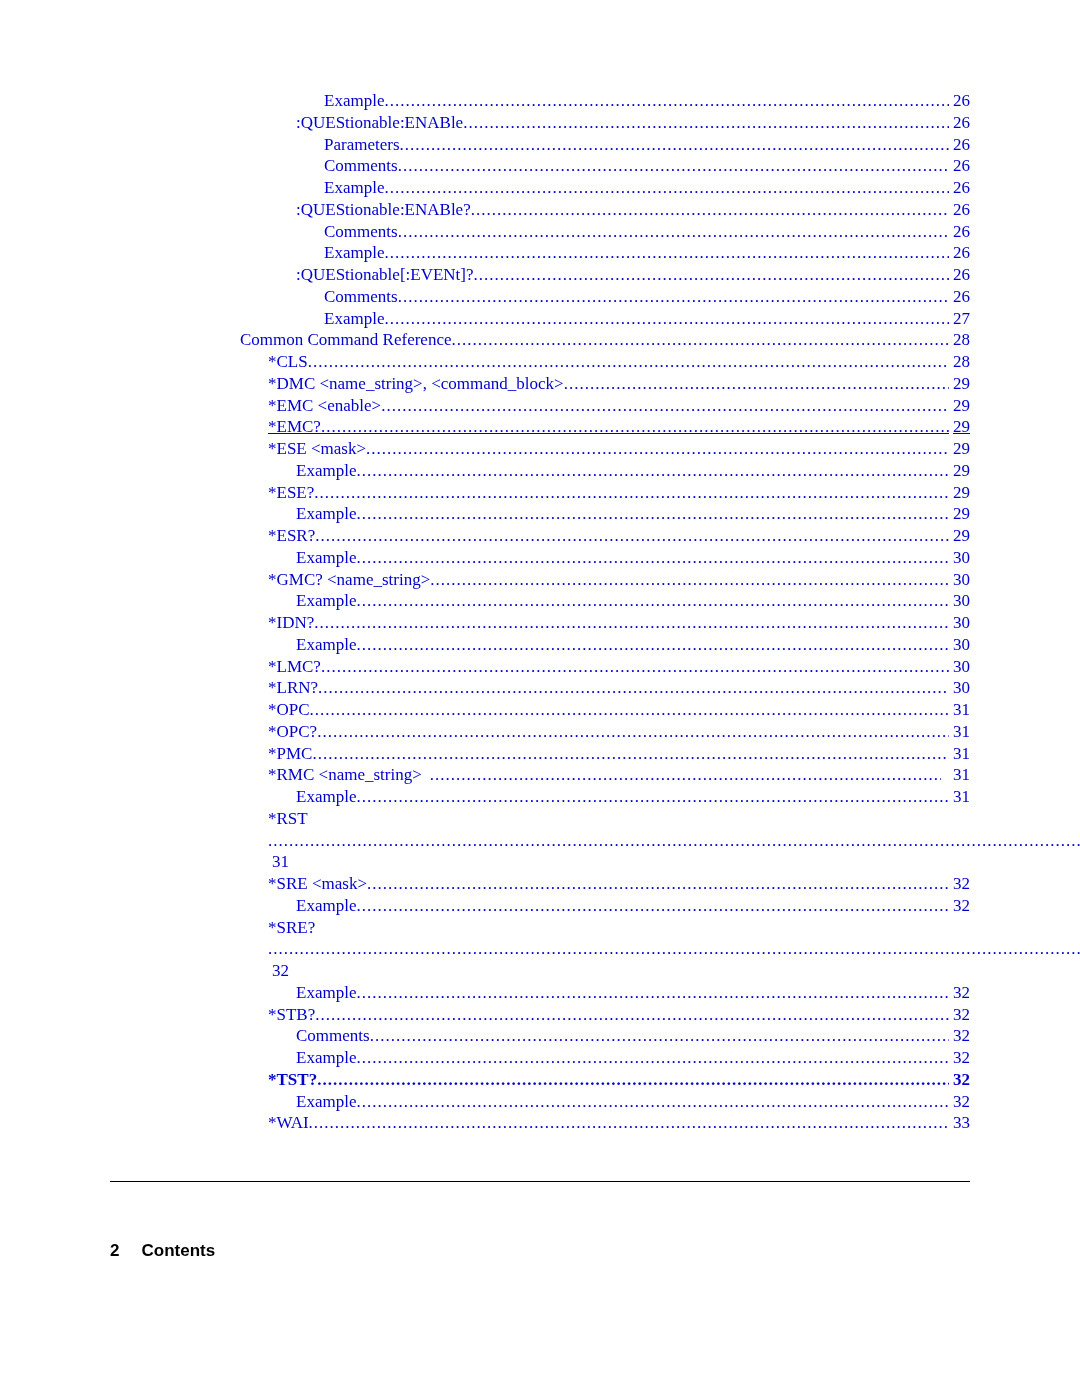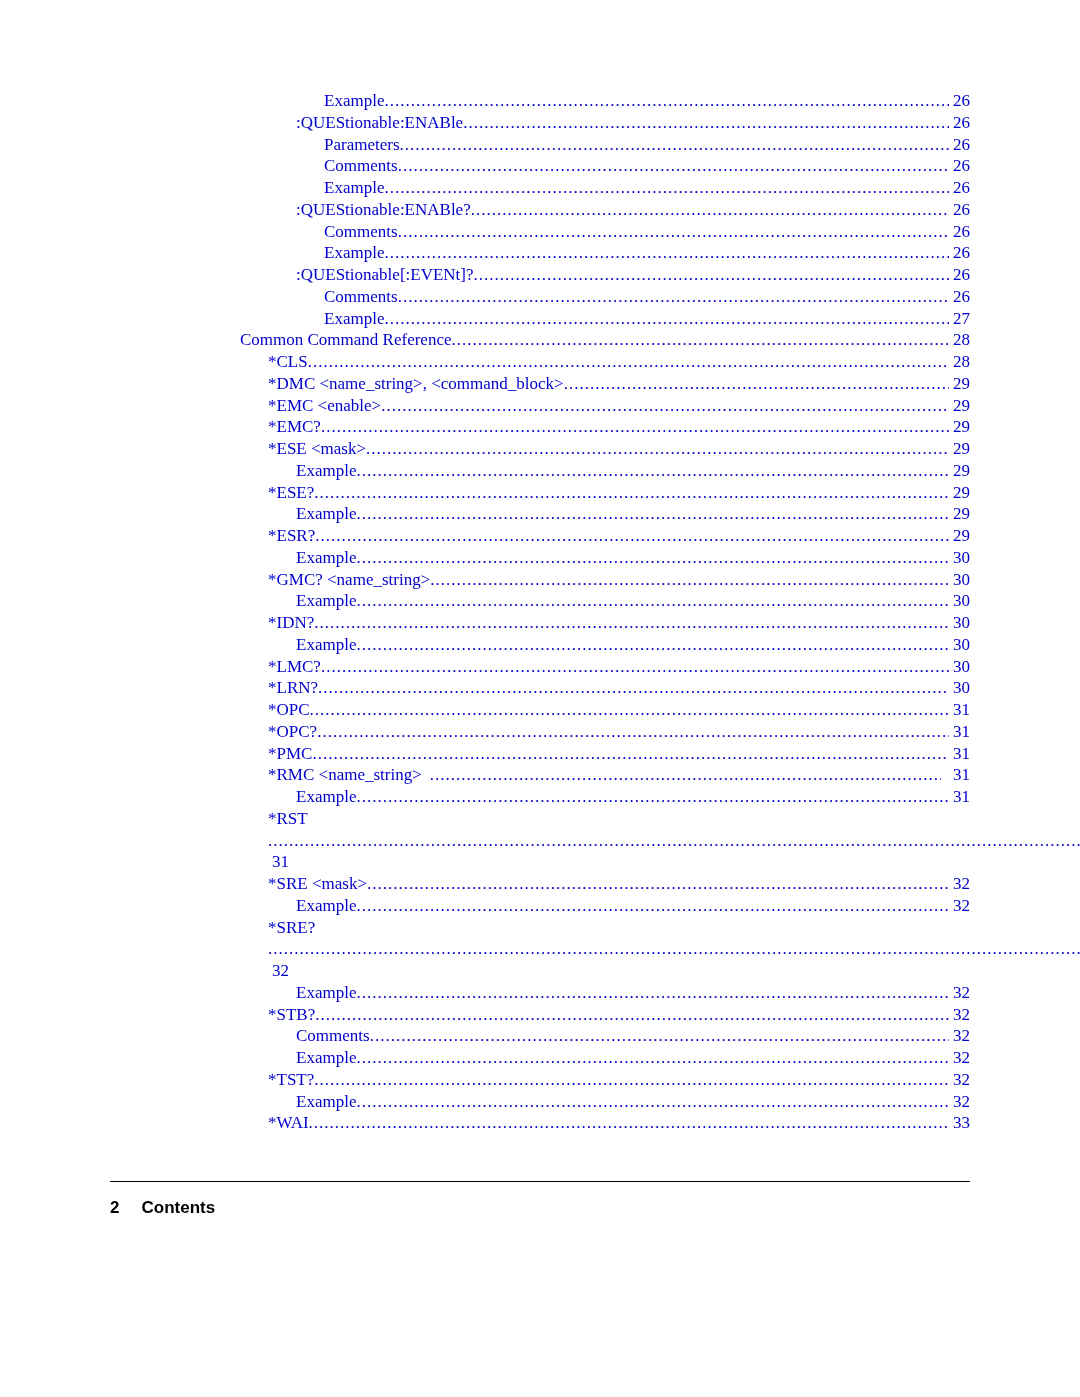--- a/index.html
+++ b/index.html
@@ -40,21 +40,21 @@
   .footer-rule {
     position: absolute;
     left: 110px;
     right: 110px;
     top: 1181px;
     border-top: 1.5px solid #000;
   }
   .footer {
     position: absolute;
     left: 110px;
-    top: 1198px;
+    top: 1241px;
     font-family: Arial, Helvetica, sans-serif;
     font-size: 17px;
     color: #000;
   }
   .footer .num { font-weight: 700; margin-right: 22px; }
   .footer .lbl { font-weight: 700; }
 </style>
 </head>
 <body>
 
@@ -128,21 +128,21 @@
       <div class="toc-row" style="padding-left: 158px;">
         <span class="toc-label">*DMC &lt;name_string&gt;, &lt;command_block&gt;</span>
         <span class="leader"></span>
         <span class="toc-page"> 29</span>
       </div>
       <div class="toc-row" style="padding-left: 158px;">
         <span class="toc-label">*EMC &lt;enable&gt;</span>
         <span class="leader"></span>
         <span class="toc-page"> 29</span>
       </div>
-      <div class="toc-row" style="padding-left: 158px;">
+      <div class="toc-row" style="padding-left: 158px; text-decoration: underline;">
         <span class="toc-label">*EMC?</span>
         <span class="leader"></span>
         <span class="toc-page"> 29</span>
       </div>
       <div class="toc-row" style="padding-left: 158px; align-items: flex-end;">
         <span class="toc-label">*ESE &lt;mask&gt;</span>
         <span class="leader"></span>
         <span class="toc-page"> 29</span>
       </div>
       <div class="toc-row" style="padding-left: 186px;">
@@ -258,21 +258,21 @@
       <div class="toc-row" style="padding-left: 186px;">
         <span class="toc-label">Comments</span>
         <span class="leader"></span>
         <span class="toc-page"> 32</span>
       </div>
       <div class="toc-row" style="padding-left: 186px;">
         <span class="toc-label">Example</span>
         <span class="leader"></span>
         <span class="toc-page"> 32</span>
       </div>
-      <div class="toc-row" style="padding-left: 158px;">
+      <div class="toc-row" style="padding-left: 158px; font-weight: bold;">
         <span class="toc-label">*TST?</span>
         <span class="leader"></span>
         <span class="toc-page"> 32</span>
       </div>
       <div class="toc-row" style="padding-left: 186px;">
         <span class="toc-label">Example</span>
         <span class="leader"></span>
         <span class="toc-page"> 32</span>
       </div>
       <div class="toc-row" style="padding-left: 158px;">

